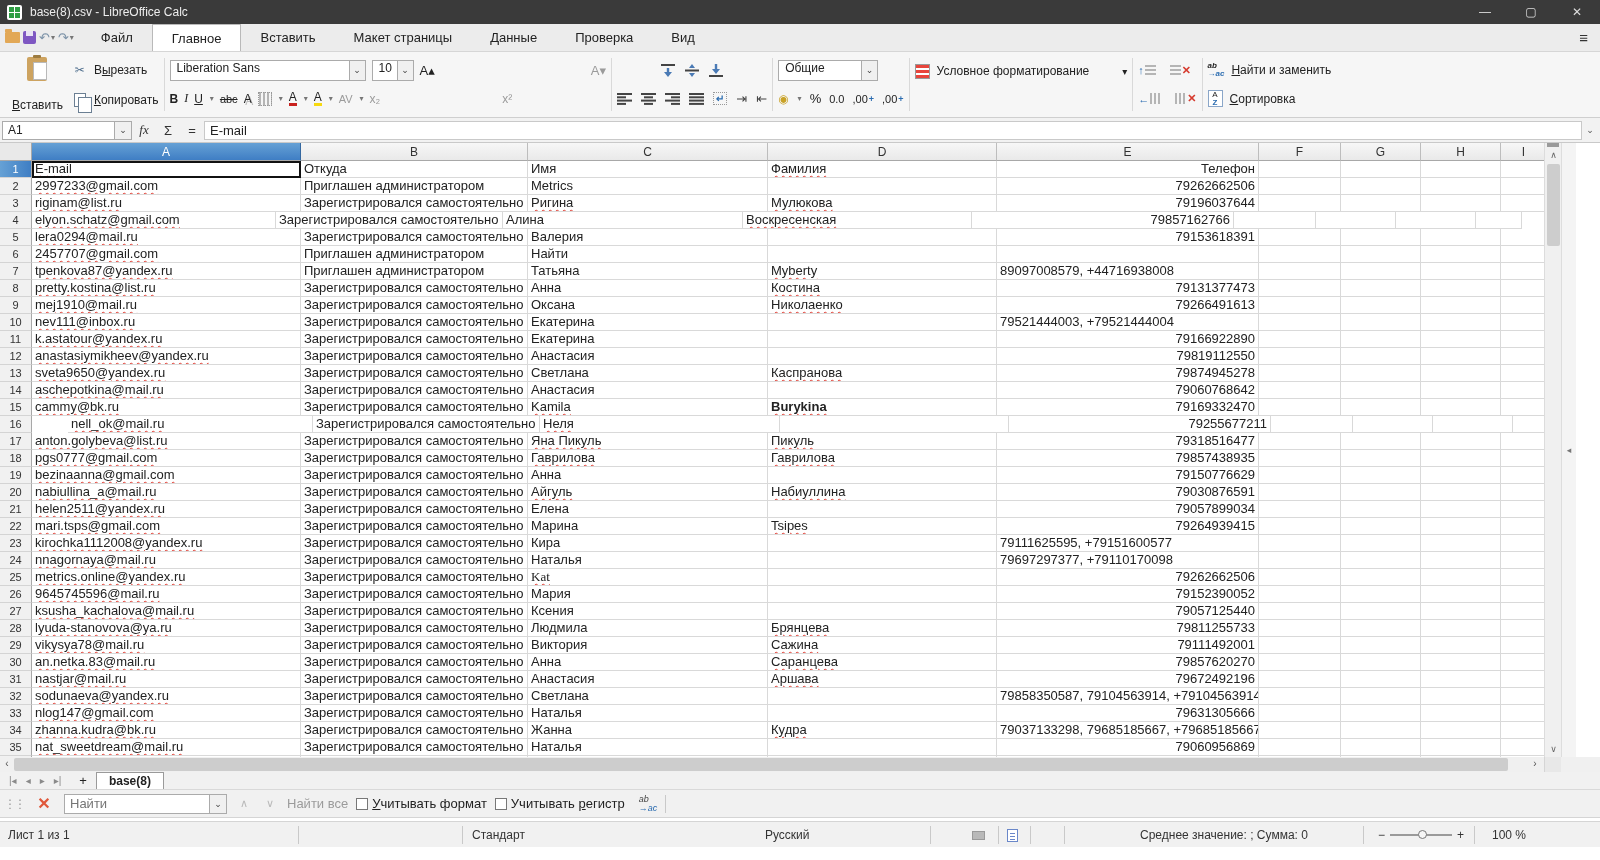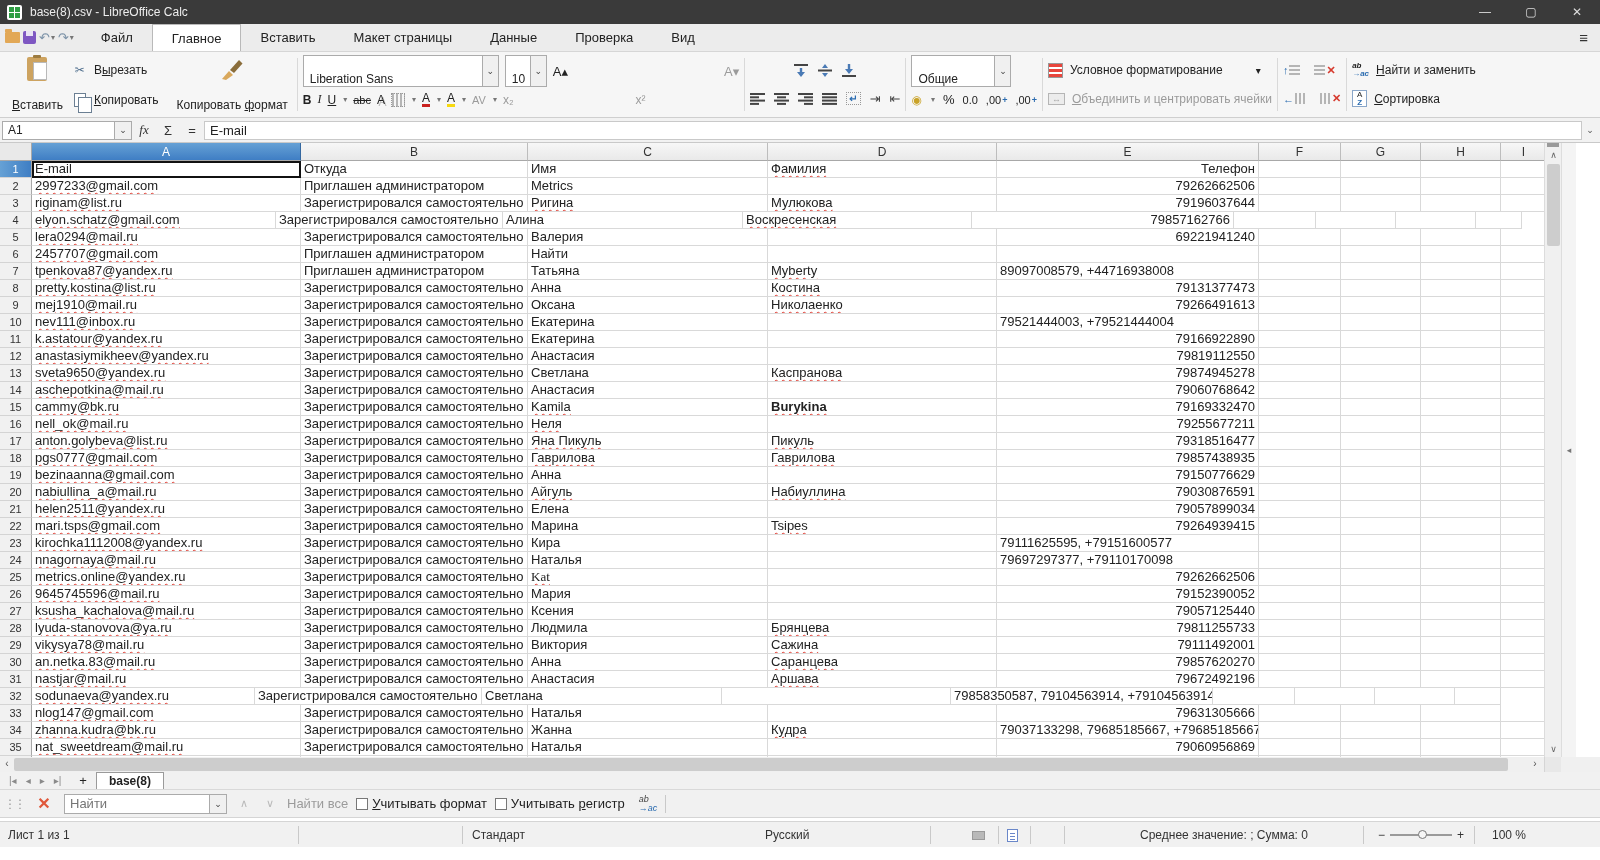--- a/index.html
+++ b/index.html
@@ -40,21 +40,21 @@
   .bigbtn .lbl{white-space:nowrap;}
   .smallbtn{display:flex;align-items:center;gap:5px;white-space:nowrap;height:27px;}
   .rrow{display:flex;align-items:center;gap:6px;height:30px;}
   .gray{color:#9b9b9b;}
   .ico16{width:18px;display:flex;justify-content:center;}
   .paste-ic{width:20px;height:24px;background:#cda360;border-radius:2px;position:relative;}
   .paste-ic::before{content:"";position:absolute;left:6px;top:5px;width:12px;height:16px;background:#fff;border:1px solid #b9b9b9;}
   .paste-ic::after{content:"";position:absolute;left:6px;top:-2px;width:8px;height:3px;background:#9c7b40;border-radius:1px;}
   .copy-ic{width:12px;height:14px;border:1px solid #6b7f93;background:#fff;position:relative;}
   .copy-ic::before{content:"";position:absolute;left:3px;top:3px;width:12px;height:14px;border:1px solid #6b7f93;background:#fff;}
-  .combo{background:#fff;border:1px solid #ababab;height:32px;display:flex;align-items:flex-end;}
+  .combo{background:#fff;border:1px solid #ababab;height:21px;display:flex;align-items:flex-start;}
   .combo .val{padding:0 6px;flex:1;white-space:nowrap;overflow:hidden;}
   .combo .cdd{width:16px;height:100%;border-left:1px solid #ababab;background:#f0f0f0;display:flex;align-items:center;justify-content:center;font-size:9px;color:#444;}
   .fmt b{font-weight:bold;}
   .fmt .it{font-style:italic;font-family:"Liberation Serif",serif;}
   .fmt .un{text-decoration:underline;}
   .fmt .st{text-decoration:line-through;}
   .fmt .sh{text-shadow:1.5px 1.5px 0 #bbb;}
   .aclr{border-bottom:3px solid #c9211e;line-height:1;}
   .fclr{border-bottom:3px solid #f7d910;line-height:1;}
   .cf-ic{width:15px;height:15px;border:1px solid #999;background:repeating-linear-gradient(180deg,#e8453c 0 3px,#fff 3px 5px);}
@@ -193,27 +193,20 @@
         <div class="smallbtn">
           <span class="ico16" style="color:#4a6a8a">✂</span>
           <span>В<u>ы</u>резать</span>
         </div>
         <div class="smallbtn">
           <span class="ico16">
               <span class="copy-ic"></span>
             </span>
           <span><u>К</u>опировать</span>
         </div>
-      </div>
-      <div class="bigbtn" style="padding-left:16px">
-        <svg width="24" height="24" viewBox="0 0 24 24">
-          <path d="M2 22 L9 14 L13 18 L6 23 Z" fill="#d9a85c"></path>
-          <path d="M10 13 L19 3 L22.5 6.5 L14 16 Z" fill="#8a6d3b"></path>
-        </svg>
-        <span class="lbl">Копировать <u>ф</u>ормат</span>
       </div>
     </div>
     <div class="rsep"></div>
 
     <div class="colgrp">
       <div class="rrow">
         <div class="combo" style="width:196px">
           <span class="val">Liberation Sans</span>
           <span class="cdd">⌄</span>
         </div>
@@ -318,24 +311,20 @@
       </div>
     </div>
     <div class="rsep"></div>
 
     <div class="colgrp">
       <div class="rrow" style="gap:7px">
         <span class="cf-ic"></span>
         <span>Условное форматирование</span>
         <span style="font-size:10px;color:#222;margin-left:26px">▾</span>
       </div>
-      <div class="rrow" style="gap:7px">
-        <span class="mg-ic"></span>
-        <span class="gray"><u>О</u>бъединить и центрировать ячейки</span>
-      </div>
     </div>
     <div class="rsep"></div>
 
     <div class="colgrp">
       <div class="rrow" style="gap:14px">
         <span class="pair">
             <span class="blu">↑</span>
             <span class="rbars"></span>
           </span>
         <span class="pair">
@@ -450,21 +439,21 @@
             <div class="cell" style="width: 80px;"></div>
             <div class="cell" style="width: 80px;"></div>
             <div class="cell" style="width: 46px;"></div>
           </div>
           <div class="grow">
             <div class="rowh">5</div>
             <div class="cell sq" style="width: 269px;">lera0294@mail.ru</div>
             <div class="cell" style="width: 227px;">Зарегистрировался самостоятельно</div>
             <div class="cell" style="width: 240px;">Валерия</div>
             <div class="cell" style="width: 229px;"></div>
-            <div class="cell r" style="width: 262px;">69221941240</div>
+            <div class="cell r" style="width: 262px;">79153618391</div>
             <div class="cell" style="width: 82px;"></div>
             <div class="cell" style="width: 80px;"></div>
             <div class="cell" style="width: 80px;"></div>
             <div class="cell" style="width: 46px;"></div>
           </div>
           <div class="grow">
             <div class="rowh">6</div>
             <div class="cell sq" style="width: 269px;">2457707@gmail.com</div>
             <div class="cell" style="width: 227px;">Приглашен администратором</div>
             <div class="cell" style="width: 240px;">Найти</div>
@@ -578,21 +567,21 @@
             <div class="cell sq" style="width: 240px;">Kamila</div>
             <div class="cell sq" style="width: 229px; font-weight: bold;">Burykina</div>
             <div class="cell r" style="width: 262px;">79169332470</div>
             <div class="cell" style="width: 82px;"></div>
             <div class="cell" style="width: 80px;"></div>
             <div class="cell" style="width: 80px;"></div>
             <div class="cell" style="width: 46px;"></div>
           </div>
           <div class="grow">
             <div class="rowh">16</div>
-            <div class="cell sq" style="width: 269px;">nell_ok@mail.ru</div>
+            <div class="cell sq" style="width: 245px; margin-left: 36px;">nell_ok@mail.ru</div>
             <div class="cell" style="width: 227px;">Зарегистрировался самостоятельно</div>
             <div class="cell sq" style="width: 240px;">Неля</div>
             <div class="cell" style="width: 229px;"></div>
             <div class="cell r" style="width: 262px;">79255677211</div>
             <div class="cell" style="width: 82px;"></div>
             <div class="cell" style="width: 80px;"></div>
             <div class="cell" style="width: 80px;"></div>
             <div class="cell" style="width: 46px;"></div>
           </div>
           <div class="grow">
@@ -770,21 +759,21 @@
             <div class="cell" style="width: 240px;">Анастасия</div>
             <div class="cell sq" style="width: 229px;">Аршава</div>
             <div class="cell r" style="width: 262px;">79672492196</div>
             <div class="cell" style="width: 82px;"></div>
             <div class="cell" style="width: 80px;"></div>
             <div class="cell" style="width: 80px;"></div>
             <div class="cell" style="width: 46px;"></div>
           </div>
           <div class="grow">
             <div class="rowh">32</div>
-            <div class="cell sq" style="width: 223px;">sodunaeva@yandex.ru</div>
+            <div class="cell sq" style="width: 269px;">sodunaeva@yandex.ru</div>
             <div class="cell" style="width: 227px;">Зарегистрировался самостоятельно</div>
             <div class="cell" style="width: 240px;">Светлана</div>
             <div class="cell" style="width: 229px;"></div>
             <div class="cell" style="width: 262px;">79858350587, 79104563914, +79104563914</div>
             <div class="cell" style="width: 82px;"></div>
             <div class="cell" style="width: 80px;"></div>
             <div class="cell" style="width: 80px;"></div>
             <div class="cell" style="width: 46px;"></div>
           </div>
           <div class="grow">

